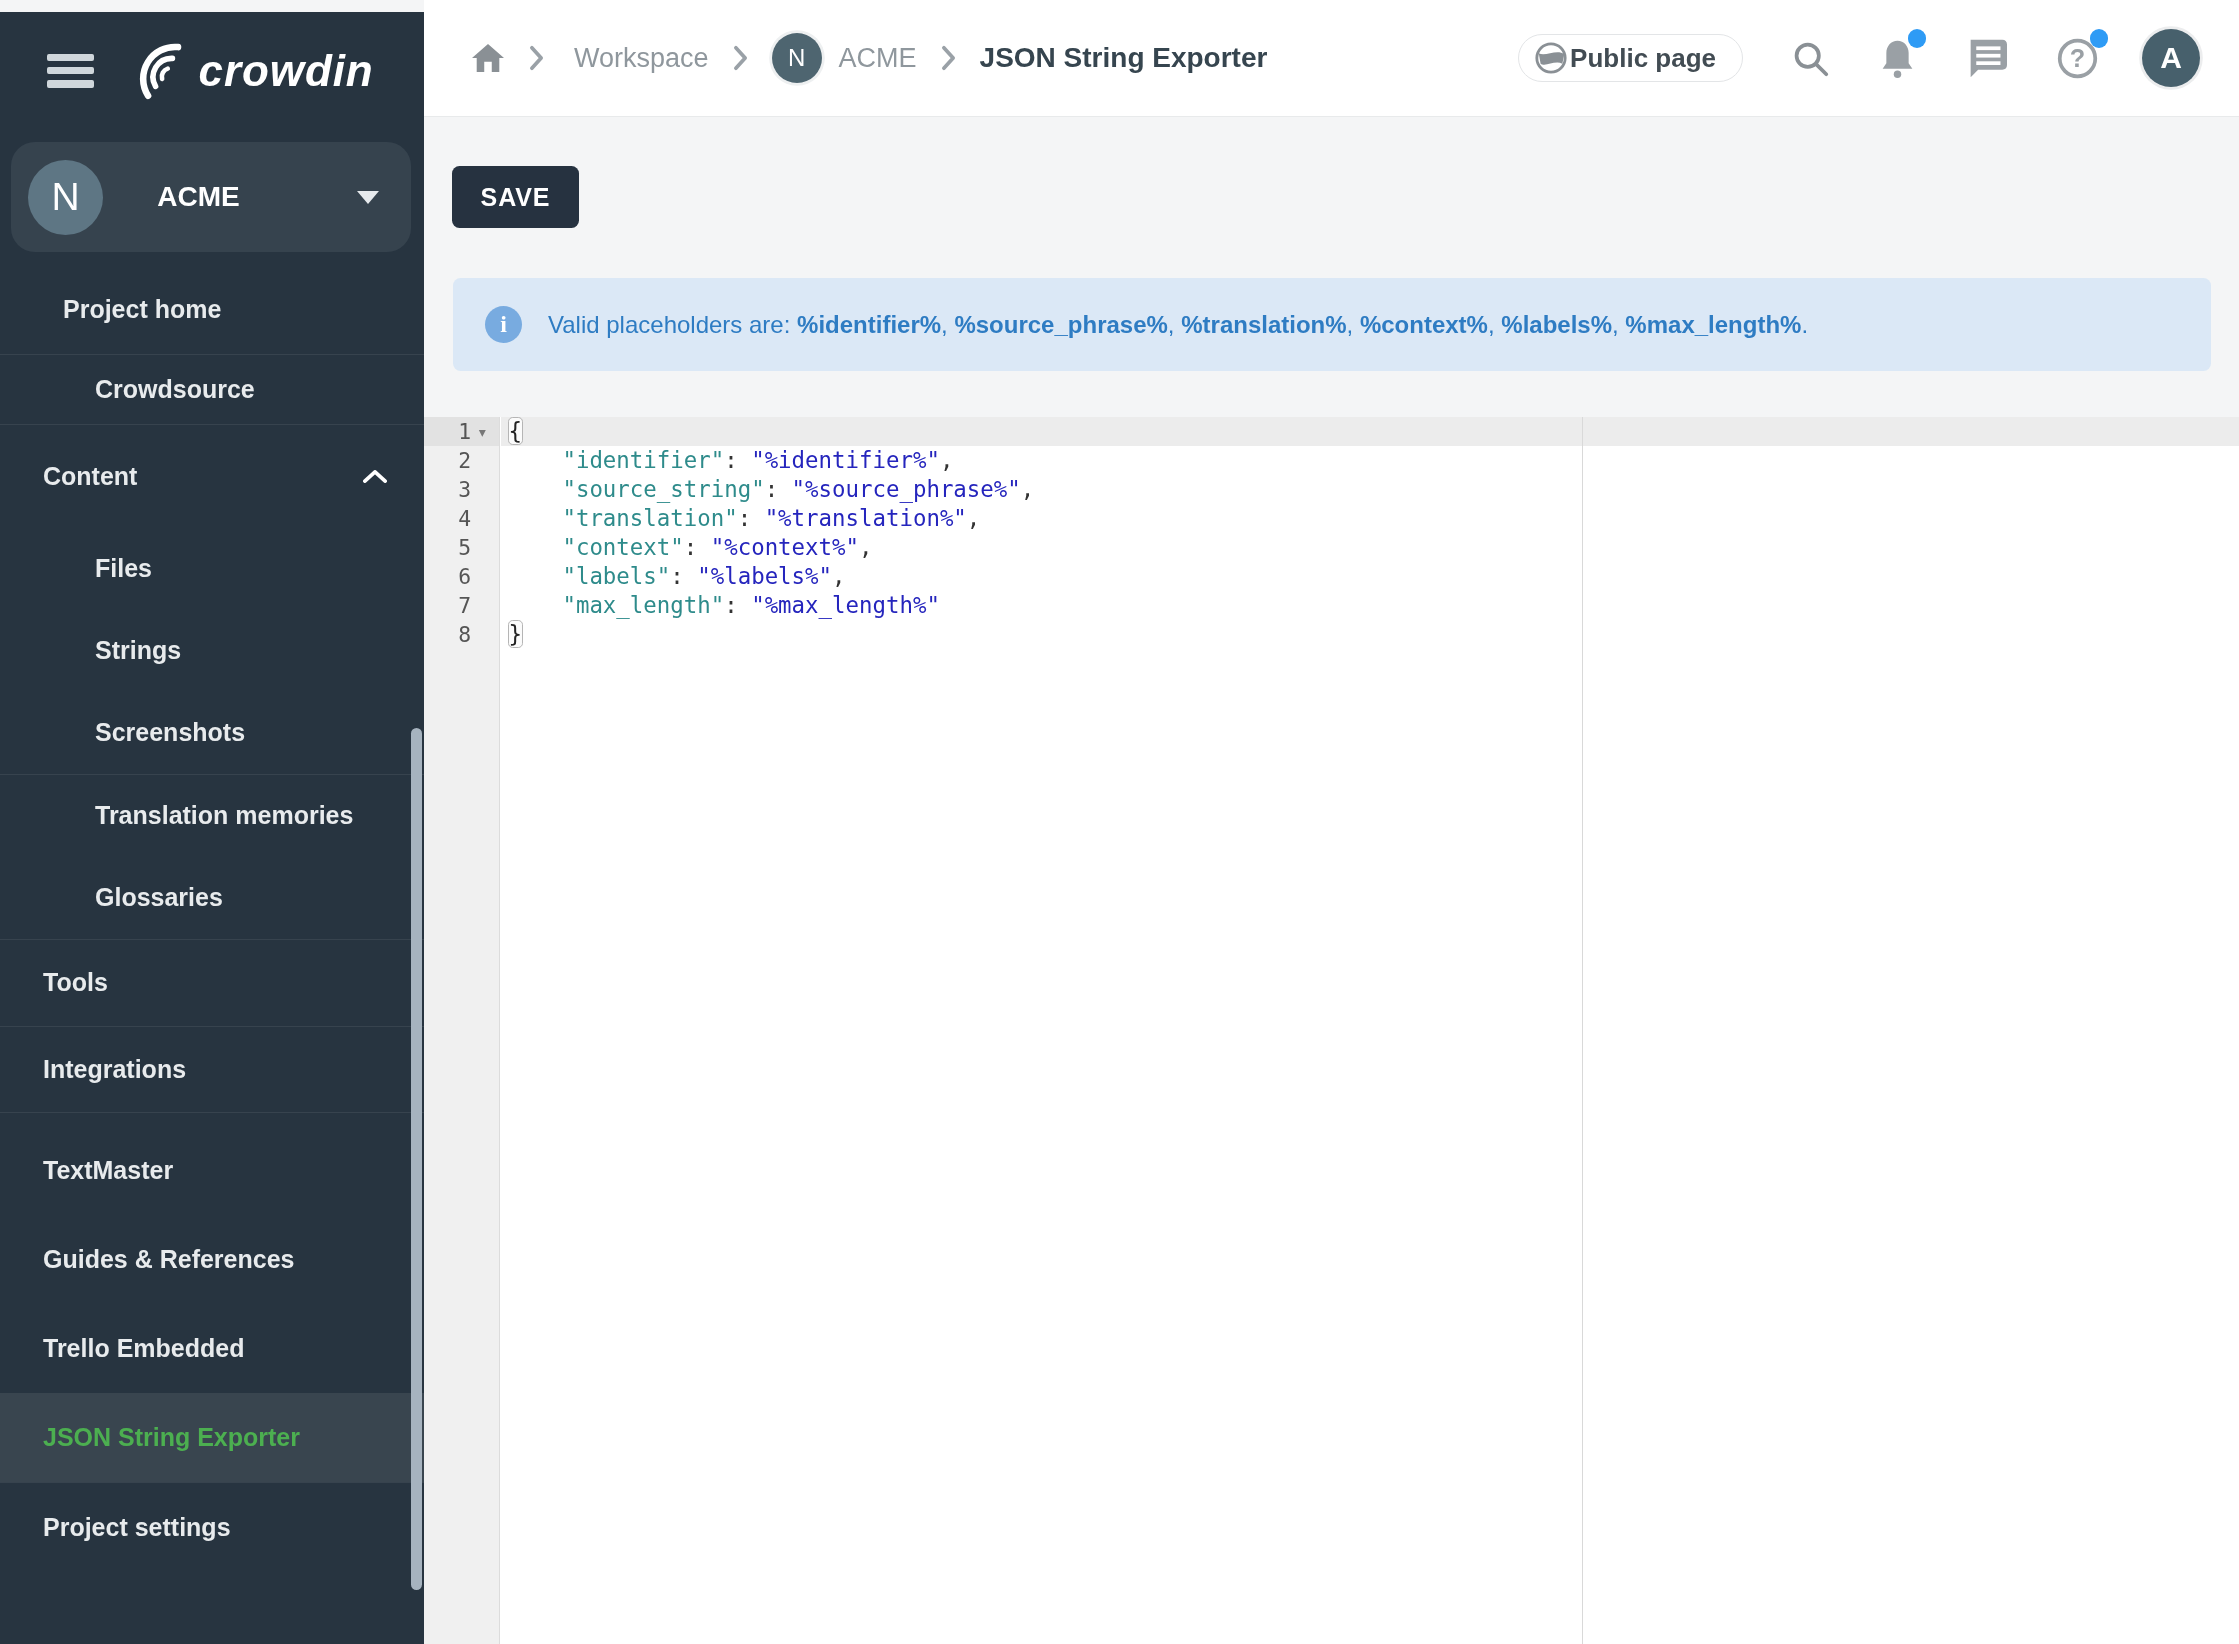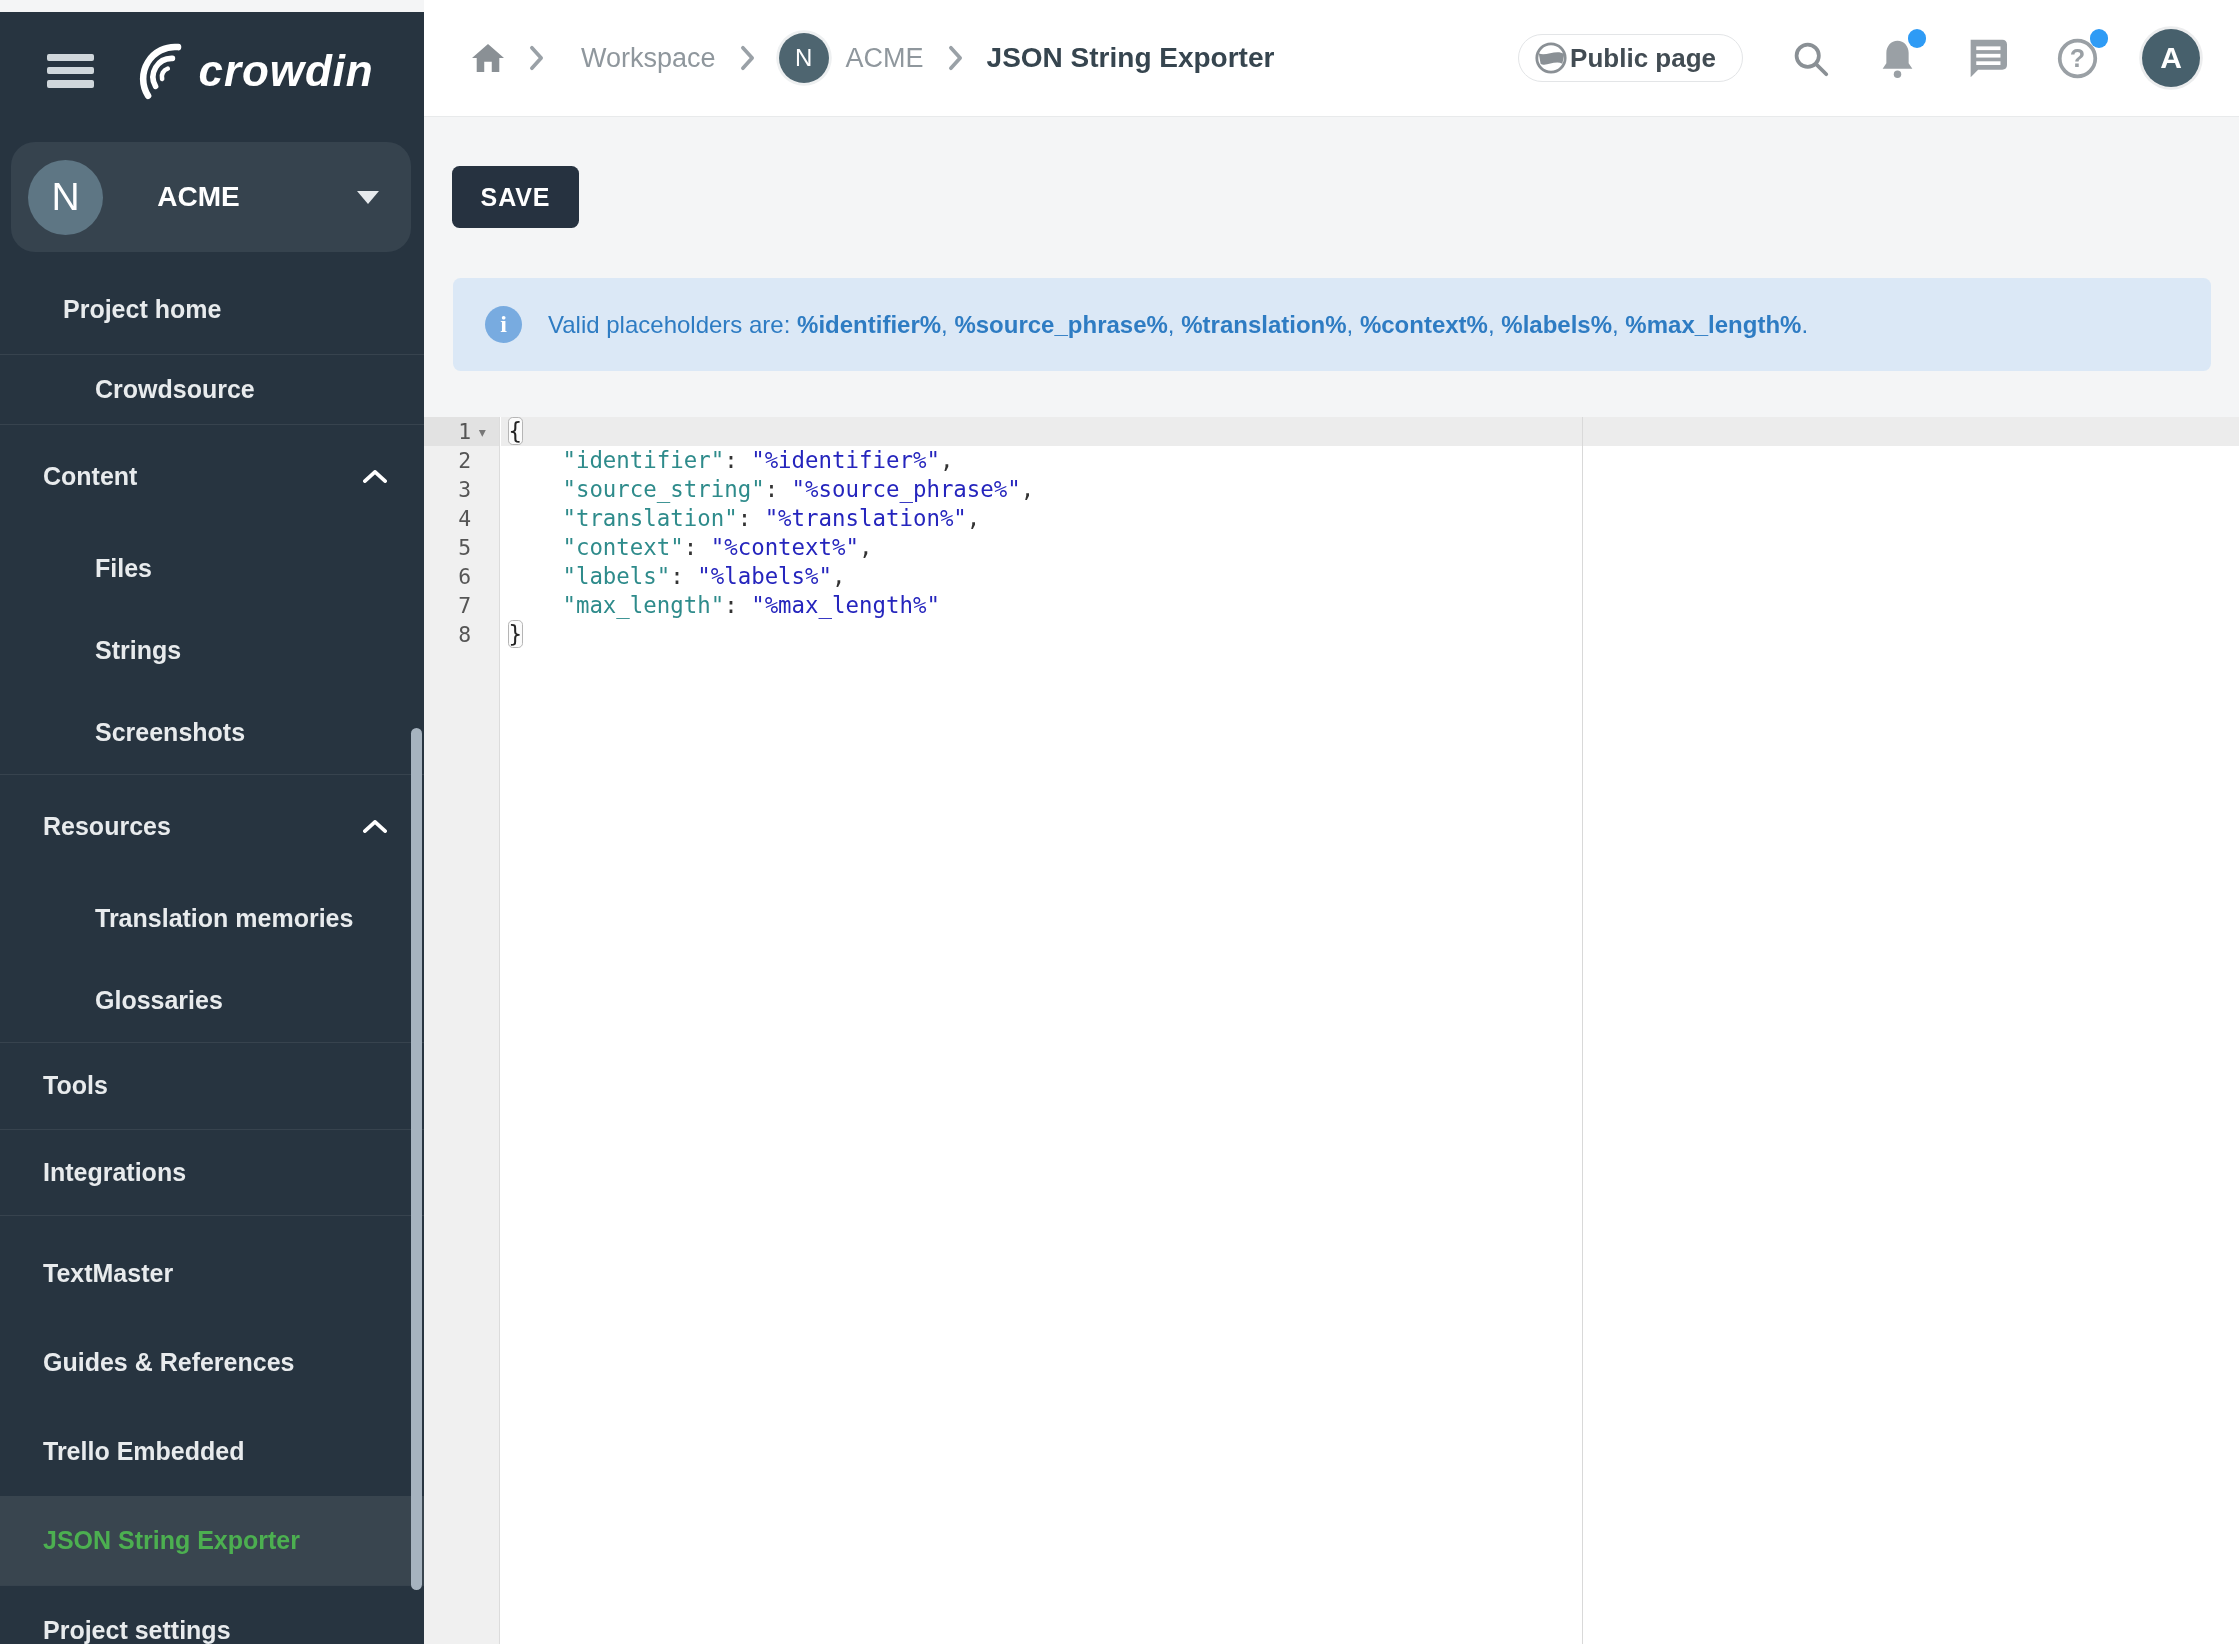--- a/index.html
+++ b/index.html
@@ -148,28 +148,20 @@
         <div class="nav-row k-sub sub">
           <span class="nav-label">Files</span>
         </div>
         <div class="nav-row k-sub sub">
           <span class="nav-label">Strings</span>
         </div>
         <div class="nav-row k-sub sub">
           <span class="nav-label">Screenshots</span>
         </div>
         <div class="nav-divider"></div>
-        <div class="nav-row k-header">
-          <span class="nav-label">Resources</span>
-          <span class="nav-chevron">
-            <svg width="24" height="13" viewBox="0 0 26 14">
-              <path d="M2 12 L13 2 L24 12" fill="none" stroke="#ffffff" stroke-width="4" stroke-linecap="round" stroke-linejoin="round"></path>
-            </svg>
-          </span>
-        </div>
         <div class="nav-row k-sub sub">
           <span class="nav-label">Translation memories</span>
         </div>
         <div class="nav-row k-sub sub">
           <span class="nav-label">Glossaries</span>
         </div>
         <div class="nav-divider"></div>
         <div class="nav-row k-tool">
           <span class="nav-label">Tools</span>
         </div>
@@ -204,21 +196,21 @@
       <span class="icon-btn" style="margin-left:0">
         <svg width="34" height="32" viewBox="0 0 36 34">
             <path d="M18 2 L35 17 H30 V32 H22 V21 H14 V32 H6 V17 H1 Z" fill="#8a9095"></path>
           </svg>
       </span>
       <span class="crumb-sep">
         <svg width="15" height="26" viewBox="0 0 16 28">
             <path d="M3 3 L13 14 L3 25" fill="none" stroke="#9aa1a7" stroke-width="4" stroke-linecap="round" stroke-linejoin="round"></path>
           </svg>
       </span>
-      <span class="crumb-text" style="margin-left:13px;">Workspace</span>
+      <span class="crumb-text" style="margin-left:6px;">Workspace</span>
       <span class="crumb-sep">
         <svg width="15" height="26" viewBox="0 0 16 28">
             <path d="M3 3 L13 14 L3 25" fill="none" stroke="#9aa1a7" stroke-width="4" stroke-linecap="round" stroke-linejoin="round"></path>
           </svg>
       </span>
       <span class="crumb-project">
         <span class="crumb-avatar">N</span>
         <span class="crumb-text">ACME</span>
       </span>
       <span class="crumb-sep">

